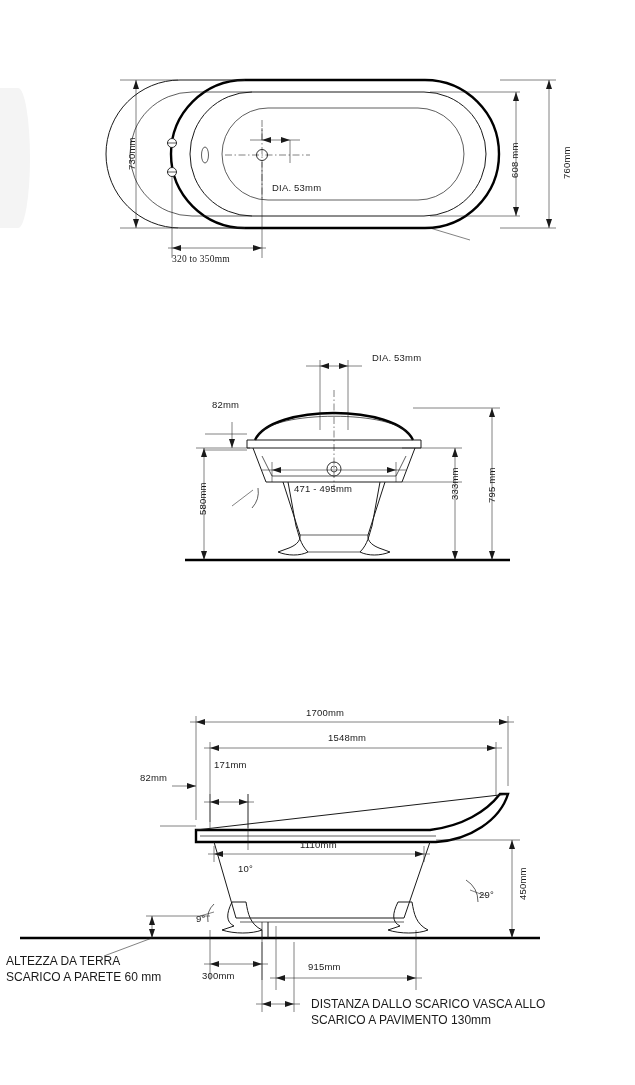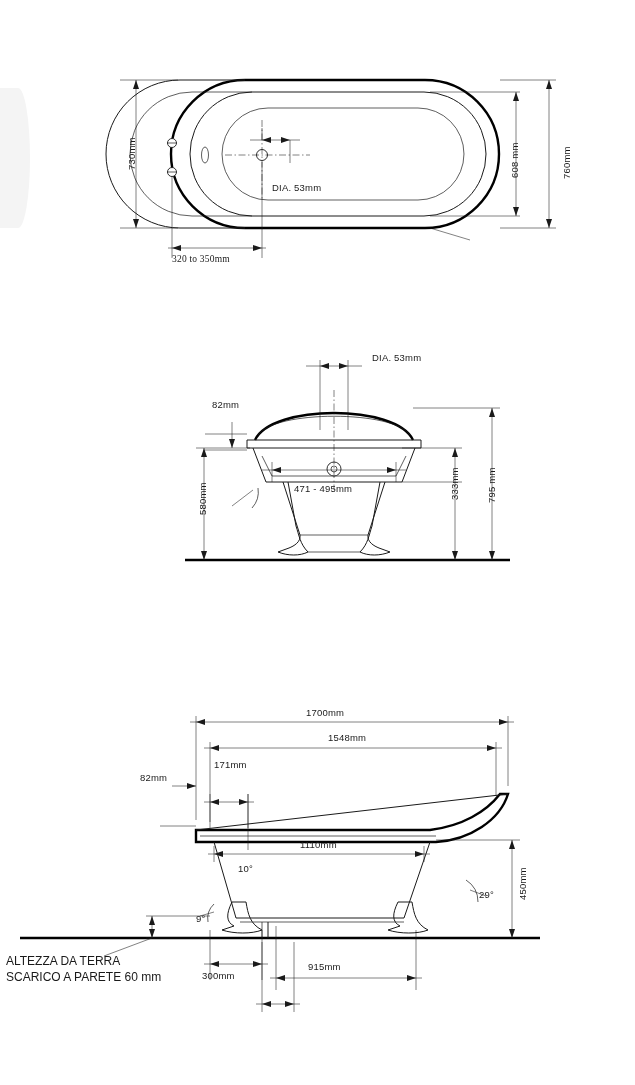--- a/index.html
+++ b/index.html
@@ -286,14 +286,18 @@
   <div class="dim" style="left:479px; top:890px;">29°</div>
   <div class="dim" style="left:196px; top:914px;">9°</div>
   <div class="dim" style="left:202px; top:947px;margin-top:24px;">300mm</div>
   <div class="dim" style="left:308px; top:962px;">915mm</div>
 
   <div class="note" style="left:6px; top:953px;">
     <div>ALTEZZA DA TERRA</div>
     <div>SCARICO A PARETE 60 mm</div>
   </div>
 
+  <div class="note" style="left:311px; top:996px;">
+    <div>DISTANZA DALLO SCARICO VASCA ALLO</div>
+    <div>SCARICO A PAVIMENTO 130mm</div>
+  </div>
 
 </div>
 
 </body></html>

